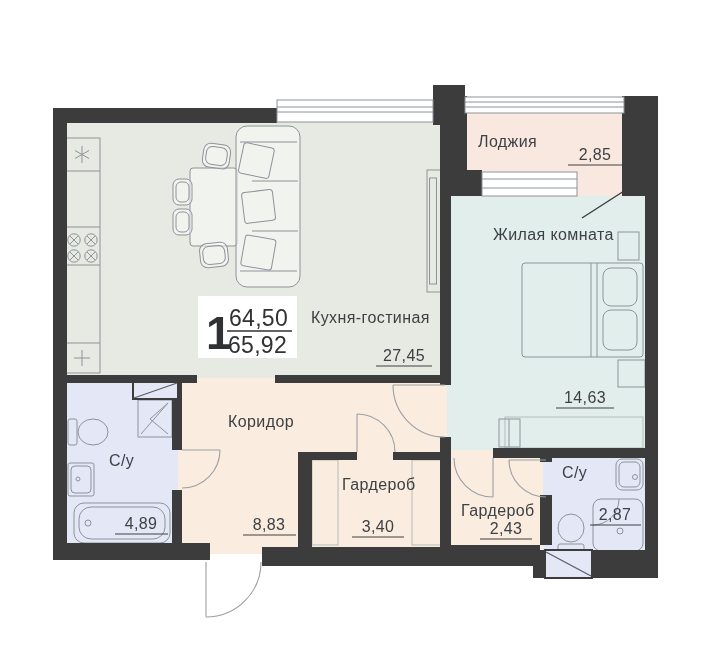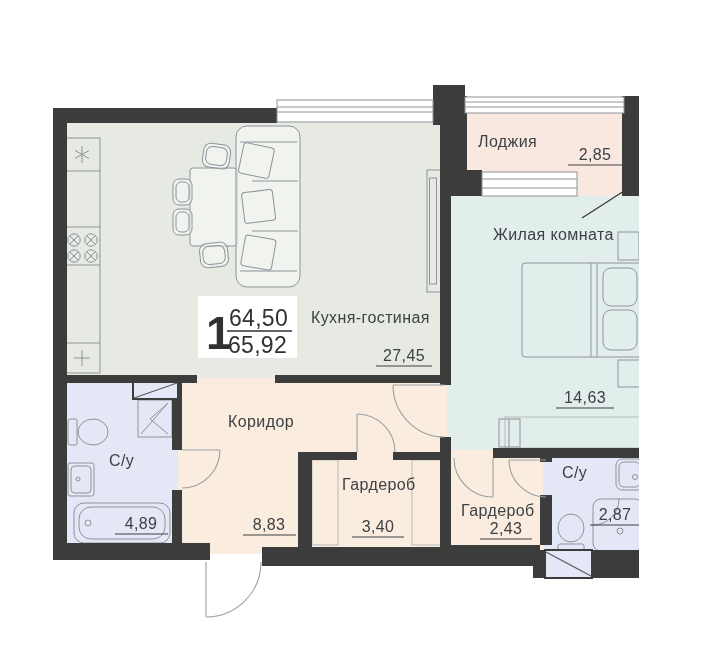--- a/index.html
+++ b/index.html
@@ -1,16 +1,16 @@
 <!DOCTYPE html>
 <html><head>
 <meta charset="utf-8">
 <style>
   html,body{margin:0;padding:0;background:#ffffff;}
-  .stage{position:relative;width:639px;height:650px;background:#ffffff;overflow:hidden;
+  .stage{position:relative;width:709px;height:650px;background:#ffffff;overflow:hidden;
          font-family:"Liberation Sans","DejaVu Sans",sans-serif;}
   svg{position:absolute;left:0;top:0;}
   .wall{fill:#3c3c3c;stroke:none;}
   .furn{fill:none;stroke:#8e939a;stroke-width:1;}
   .furnW{fill:rgba(255,255,255,.45);stroke:#8e939a;stroke-width:1;}
   .door{fill:none;stroke:#9aa0a5;stroke-width:1.1;}
   .winframe{fill:#ffffff;stroke:#8e939a;stroke-width:1;}
   .winline{stroke:#8e939a;stroke-width:1;}
   .hatchbox{fill:none;stroke:#b3bcba;stroke-width:1;}
   .vent{fill:#e4e7f6;stroke:#3c3c3c;stroke-width:2;}

